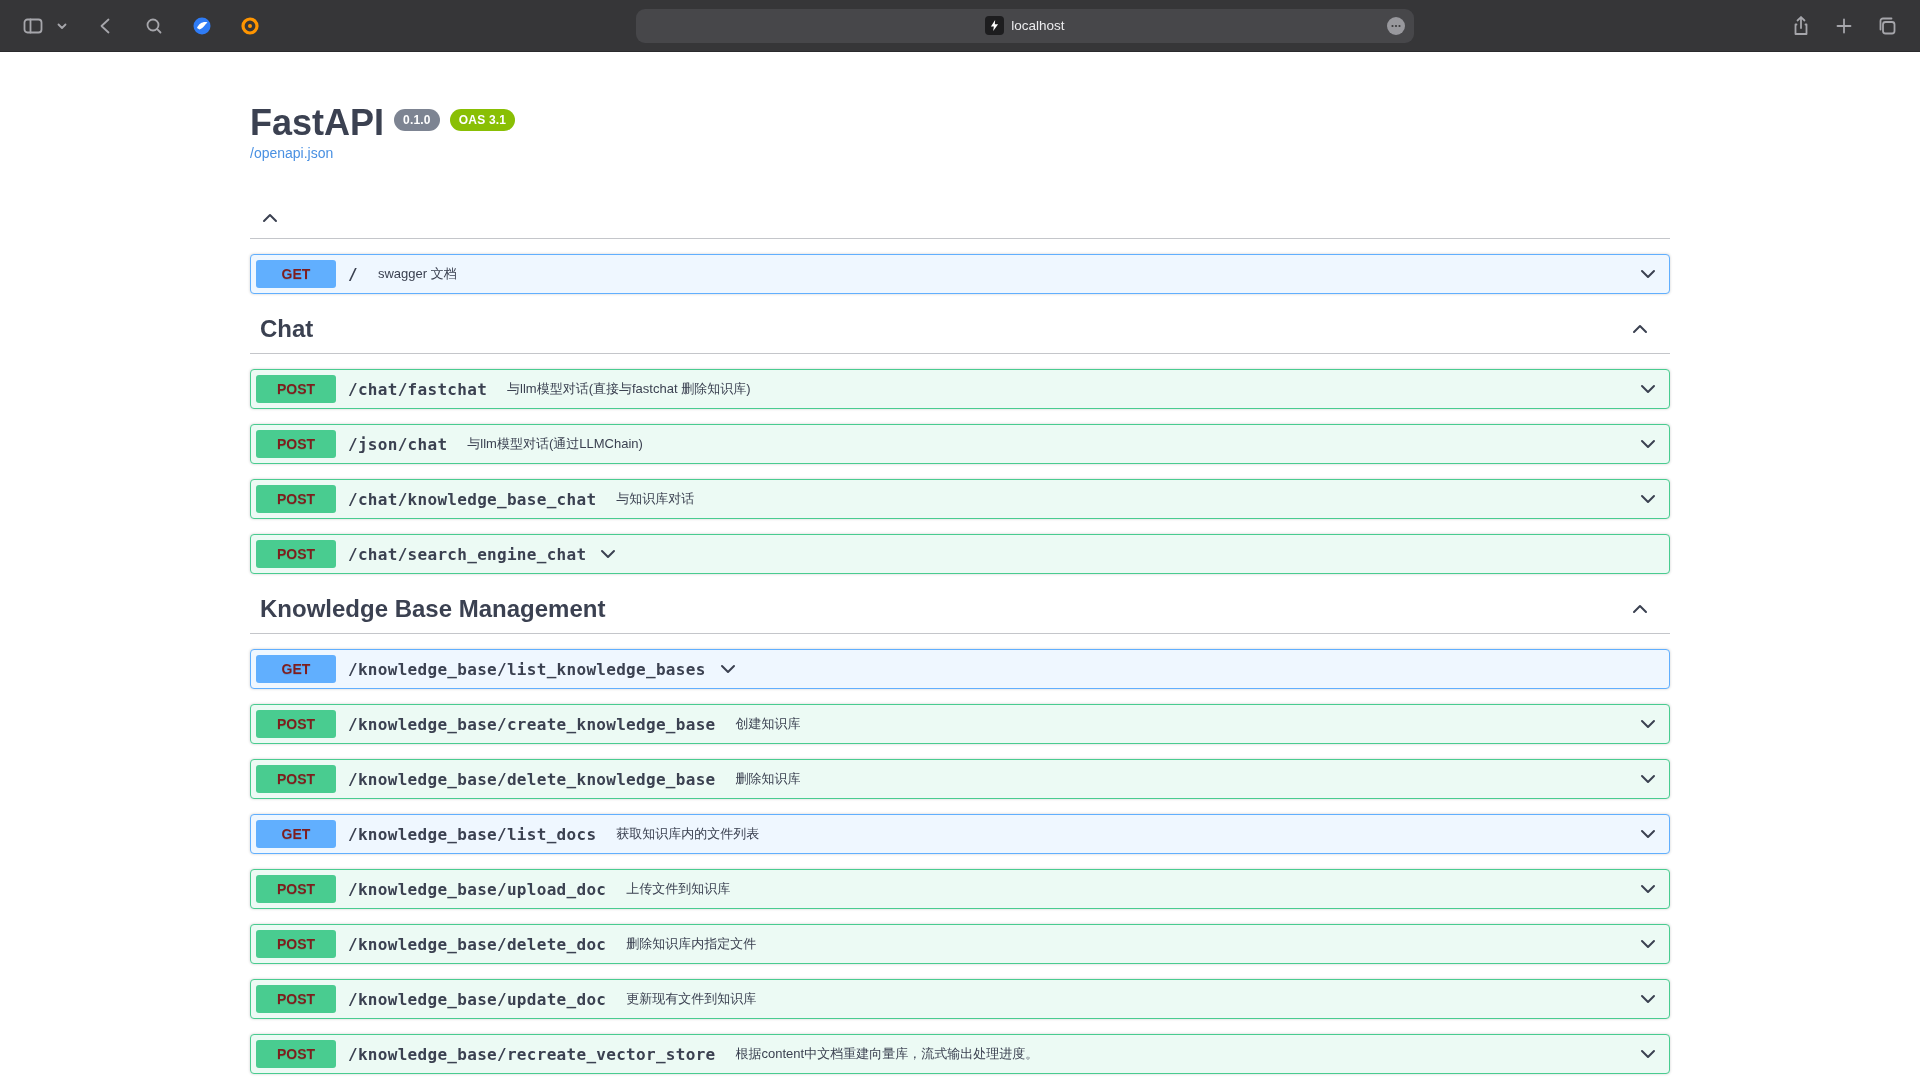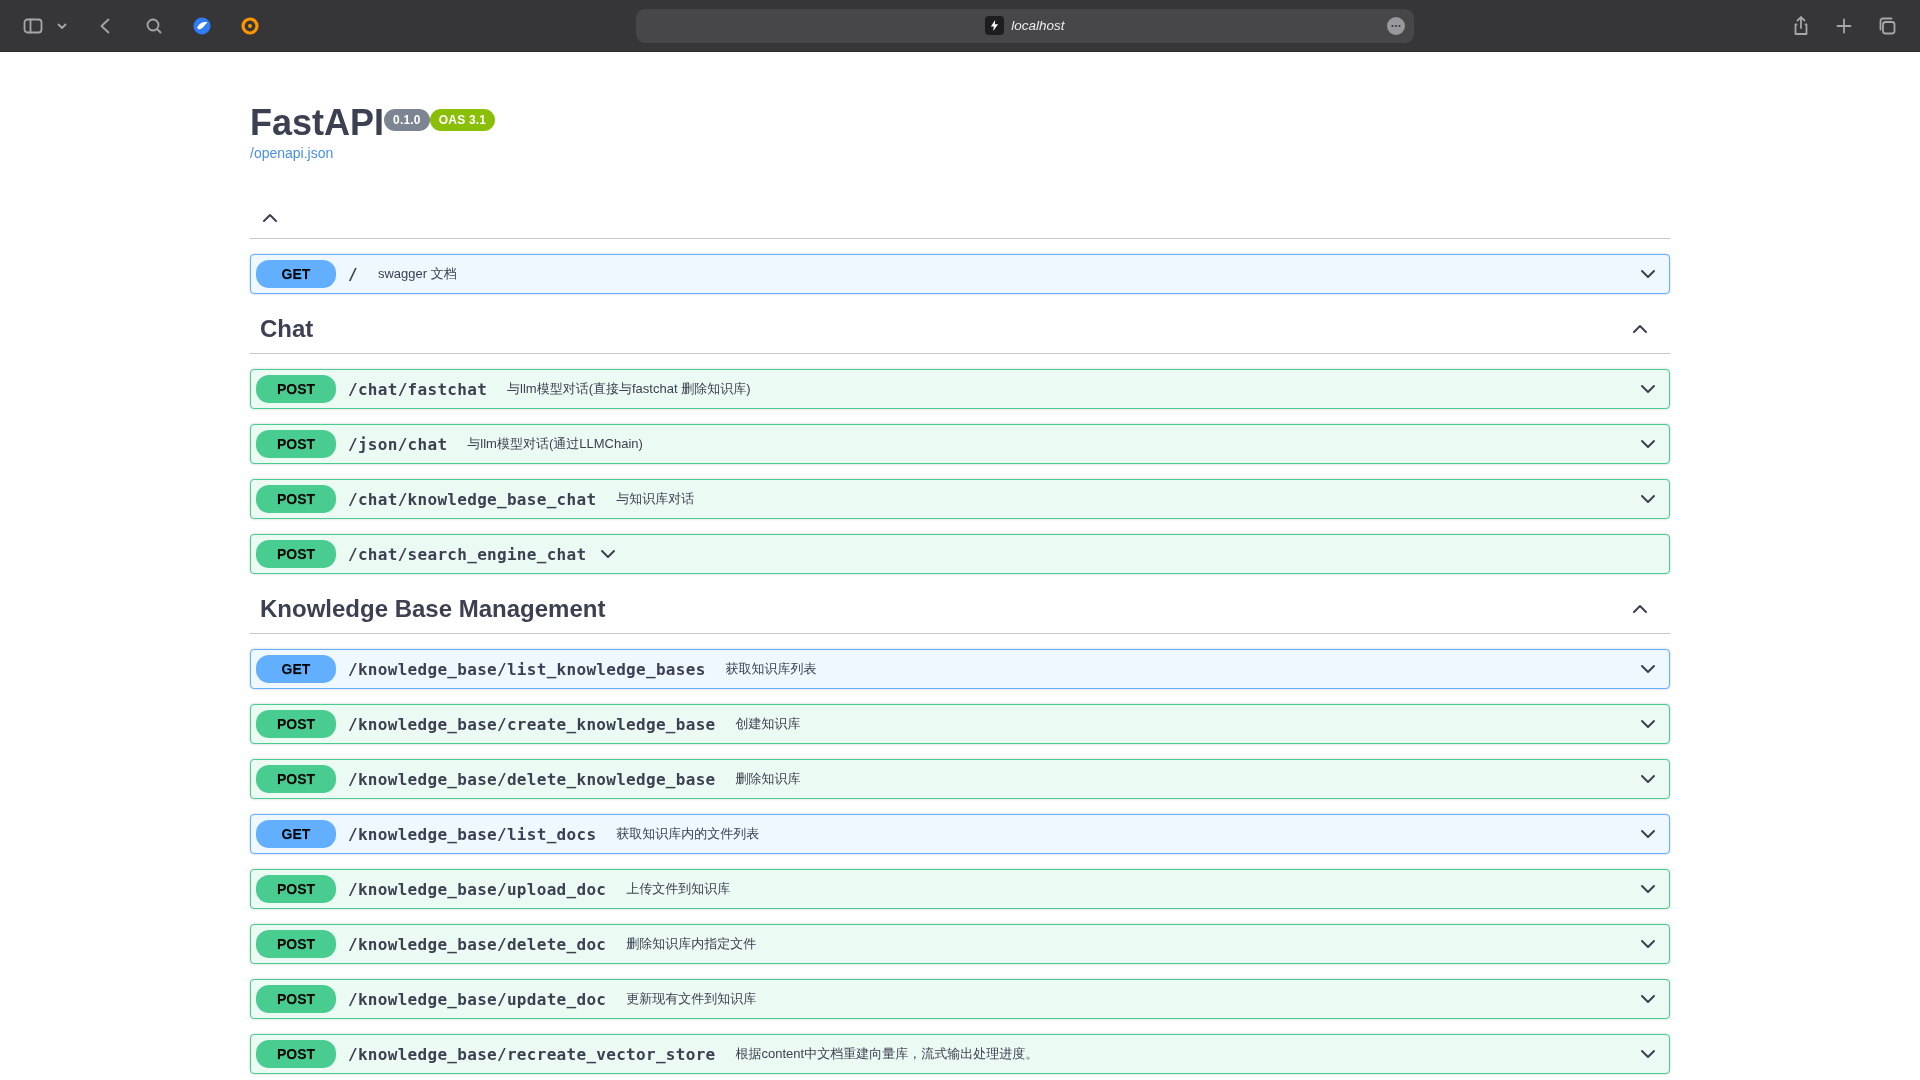--- a/index.html
+++ b/index.html
@@ -18,38 +18,38 @@
     border-bottom:1px solid #2a2a2c;
   }
   .tb-left { display:flex; align-items:center; gap:4px; }
   .tb-btn { display:flex; align-items:center; justify-content:center; padding:4px; border-radius:6px; cursor:pointer; }
   .tb-gap { width:12px; }
   .tbi { stroke:var(--toolbar-icon,#a6a6ab); fill:none; stroke-width:1.8; stroke-linecap:round; stroke-linejoin:round; }
   .tb-center { flex:1; display:flex; justify-content:center; }
   .url-pill {
     width:778px; height:34px; background:var(--url-pill-bg,#47474a);
     border-radius:9px; display:flex; align-items:center; justify-content:center;
-    position:relative; cursor:text;font-style:italic;
+    position:relative; cursor:text;
   }
   .favicon {
     width:19px; height:19px; border-radius:4px; background:#1d1d1f;
     display:flex; align-items:center; justify-content:center; margin-right:7px;
   }
   .url-text { font-size:13.5px; color:#ececee; }
   .url-more {
     position:absolute; right:9px; top:8px; width:18px; height:18px;
     border-radius:50%; background:#98989d; display:flex; align-items:center; justify-content:center;
     cursor:pointer;
   }
   .tb-right { display:flex; align-items:center; gap:14px; }
 
   
   .page { width:1420px; margin:0 auto; padding-top:50px; }
   .info-title {
-    display:flex; align-items:flex-start; 
+    display:flex; align-items:flex-start; gap:10px;
     font-size:36px; font-weight:700; color:var(--heading,#3b4151); line-height:42px;
   }
   .badge {
     font-size:12px; font-weight:700; color:#fff; line-height:12px;
     border-radius:57px; padding:5px 9px; margin-top:7px; letter-spacing:.2px;
   }
   .badge.version { background:var(--version-badge-bg,#7d8492); }
   .badge.oas { background:var(--oas-badge-bg,#89bf04); }
   .spec-link {
     display:inline-block; font-size:14px;
@@ -67,21 +67,21 @@
   .arrow { stroke:var(--heading,#3b4151); fill:none; stroke-width:2; stroke-linecap:round; stroke-linejoin:round; flex:none; }
 
   .opblock {
     margin:0 0 15px; border-radius:4px; border:1px solid transparent;
     box-shadow:0 0 3px rgba(0,0,0,.19);
   }
   .opblock-get  { border-color:var(--get-badge,#61affe);  background:var(--get-row-bg,#eff7ff); }
   .opblock-post { border-color:var(--post-badge,#49cc90); background:var(--post-row-bg,#ecfaf4); }
   .opblock-summary { display:flex; align-items:center; padding:5px; cursor:pointer; }
   .method {
-    min-width:80px; text-align:center; border-radius:13px; color:#000000;
+    min-width:80px; text-align:center; border-radius:3px; color:#7f1d1d;
     font-size:14px; font-weight:700; line-height:16px; padding:6px 15px;
     text-shadow:0 1px 0 rgba(0,0,0,.1); flex:none;
   }
   .opblock-get  .method { background:var(--get-badge,#61affe); }
   .opblock-post .method { background:var(--post-badge,#49cc90); }
   .path {
     font-family:"DejaVu Sans Mono","Liberation Mono",monospace;
     font-size:16px; font-weight:700; color:var(--heading,#3b4151);
     padding:0 12px; letter-spacing:.3px; flex:none;
   }
@@ -275,21 +275,20 @@
       <span class="tag-name">Knowledge Base Management</span>
       <svg class="arrow" width="20" height="20" viewBox="0 0 20 20">
         <polyline points="4,13 10,7 16,13"></polyline>
       </svg>
     </h3>
     <div class="operations">
   <div class="opblock opblock-get">
     <div class="opblock-summary">
       <span class="method">GET</span>
       <span class="path">/knowledge_base/list_knowledge_bases</span>
-      <span class="desc">获取知识库列表</span>
       <span class="op-arrow-btn">
         <svg class="arrow" width="20" height="20" viewBox="0 0 20 20">
           <polyline points="4,7 10,13 16,7"></polyline>
         </svg>
       </span>
     </div>
   </div>
 
   <div class="opblock opblock-post">
     <div class="opblock-summary">

